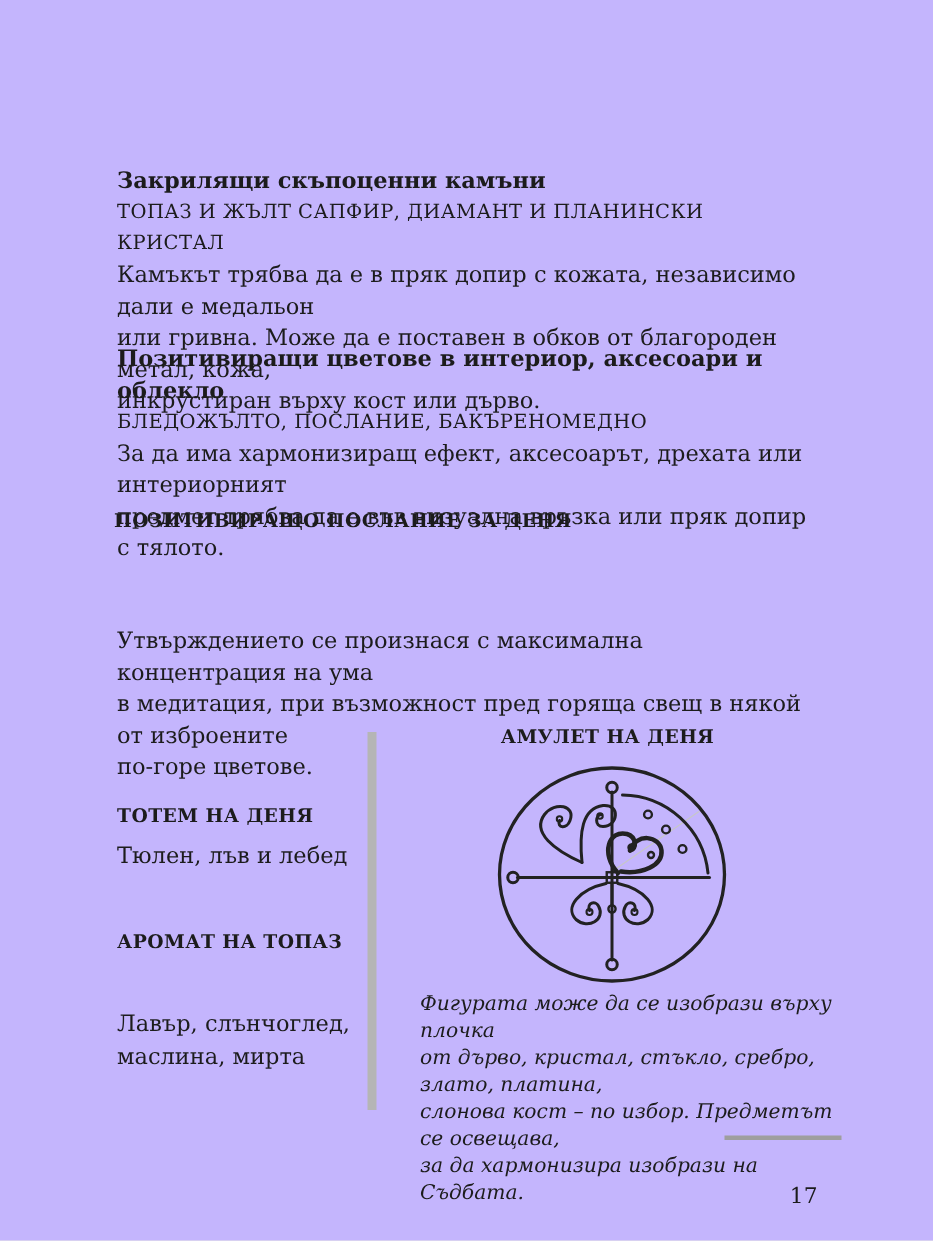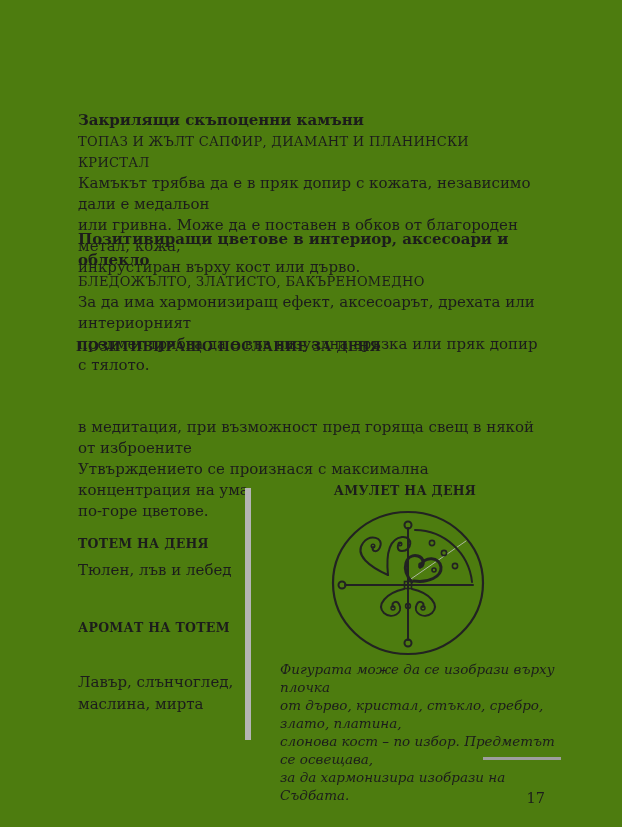--- a/index.html
+++ b/index.html
@@ -1,19 +1,19 @@
 <!DOCTYPE html>
 <html><head>
 <meta charset="utf-8">
 <style>
   html,body{margin:0;padding:0;background:#e8e8e8;}
   .page{
     position:relative;
     width:622px;height:827px;
-    background:#4d7c0f;
+    background:#c4b5fd;
     margin:0 auto;
     font-family:"DejaVu Serif","Liberation Serif",serif;
     color:#1c1c1c;
     overflow:hidden;
   }
   .sec{position:absolute;left:78px;width:466px;}
   .sec-title{font-weight:bold;font-size:15px;line-height:21px;}
   .sec-sub{font-size:13px;line-height:21px;letter-spacing:.3px;}
   .body-line{font-size:15px;line-height:21px;}
   .msg-heading{
@@ -57,39 +57,39 @@
   <div class="sec" style="top:110px">
     <div class="sec-title">Закрилящи скъпоценни камъни</div>
     <div class="sec-sub">ТОПАЗ И ЖЪЛТ САПФИР, ДИАМАНТ И ПЛАНИНСКИ КРИСТАЛ</div>
     <div class="body-line">Камъкът трябва да е в пряк допир с кожата, независимо дали е медальон</div>
     <div class="body-line">или гривна. Може да е поставен в обков от благороден метал, кожа,</div>
     <div class="body-line">инкрустиран върху кост или дърво.</div>
   </div>
 
   <div class="sec" style="top:229px">
     <div class="sec-title">Позитивиращи цветове в интериор, аксесоари и облекло</div>
-    <div class="sec-sub">БЛЕДОЖЪЛТО, ЗЛАТИСТО, БАКЪРЕНОМЕДНО</div>
+    <div class="sec-sub">БЛЕДОЖЪЛТО, ПОСЛАНИЕ, БАКЪРЕНОМЕДНО</div>
     <div class="body-line">За да има хармонизиращ ефект, аксесоарът, дрехата или интериорният</div>
     <div class="body-line">предмет трябва да е във визуална връзка или пряк допир</div>
     <div class="body-line">с тялото.</div>
   </div>
 
   <div class="msg-heading">ПОЗИТИВИРАЩО ПОСЛАНИЕ ЗА ДЕНЯ</div>
   <div class="msg-body">
+    <div class="body-line">Утвърждението се произнася с максимална концентрация на ума</div>
     <div class="body-line">в медитация, при възможност пред горяща свещ в някой от изброените</div>
-    <div class="body-line">Утвърждението се произнася с максимална концентрация на ума</div>
     <div class="body-line">по-горе цветове.</div>
   </div>
 
   <div class="divider"></div>
 
   <div class="small-h" style="top:536px">ТОТЕМ НА ДЕНЯ</div>
   <div class="small-b" style="top:559px">Тюлен, лъв и лебед</div>
 
-  <div class="small-h" style="top:620px">АРОМАТ НА ТОТЕМ</div>
+  <div class="small-h" style="top:620px">АРОМАТ НА ТОПАЗ</div>
   <div class="small-b" style="top:671px">
     <div>Лавър, слънчоглед,</div>
     <div>маслина, мирта</div>
   </div>
 
   <div class="amulet-heading">АМУЛЕТ НА ДЕНЯ</div>
 
   <svg class="amulet-svg" width="160" height="150" viewBox="0 0 160 150" fill="none" stroke="#222" stroke-width="2" stroke-linecap="round">
 
     <ellipse cx="80" cy="74" rx="75" ry="71" stroke-width="2.2"></ellipse>

